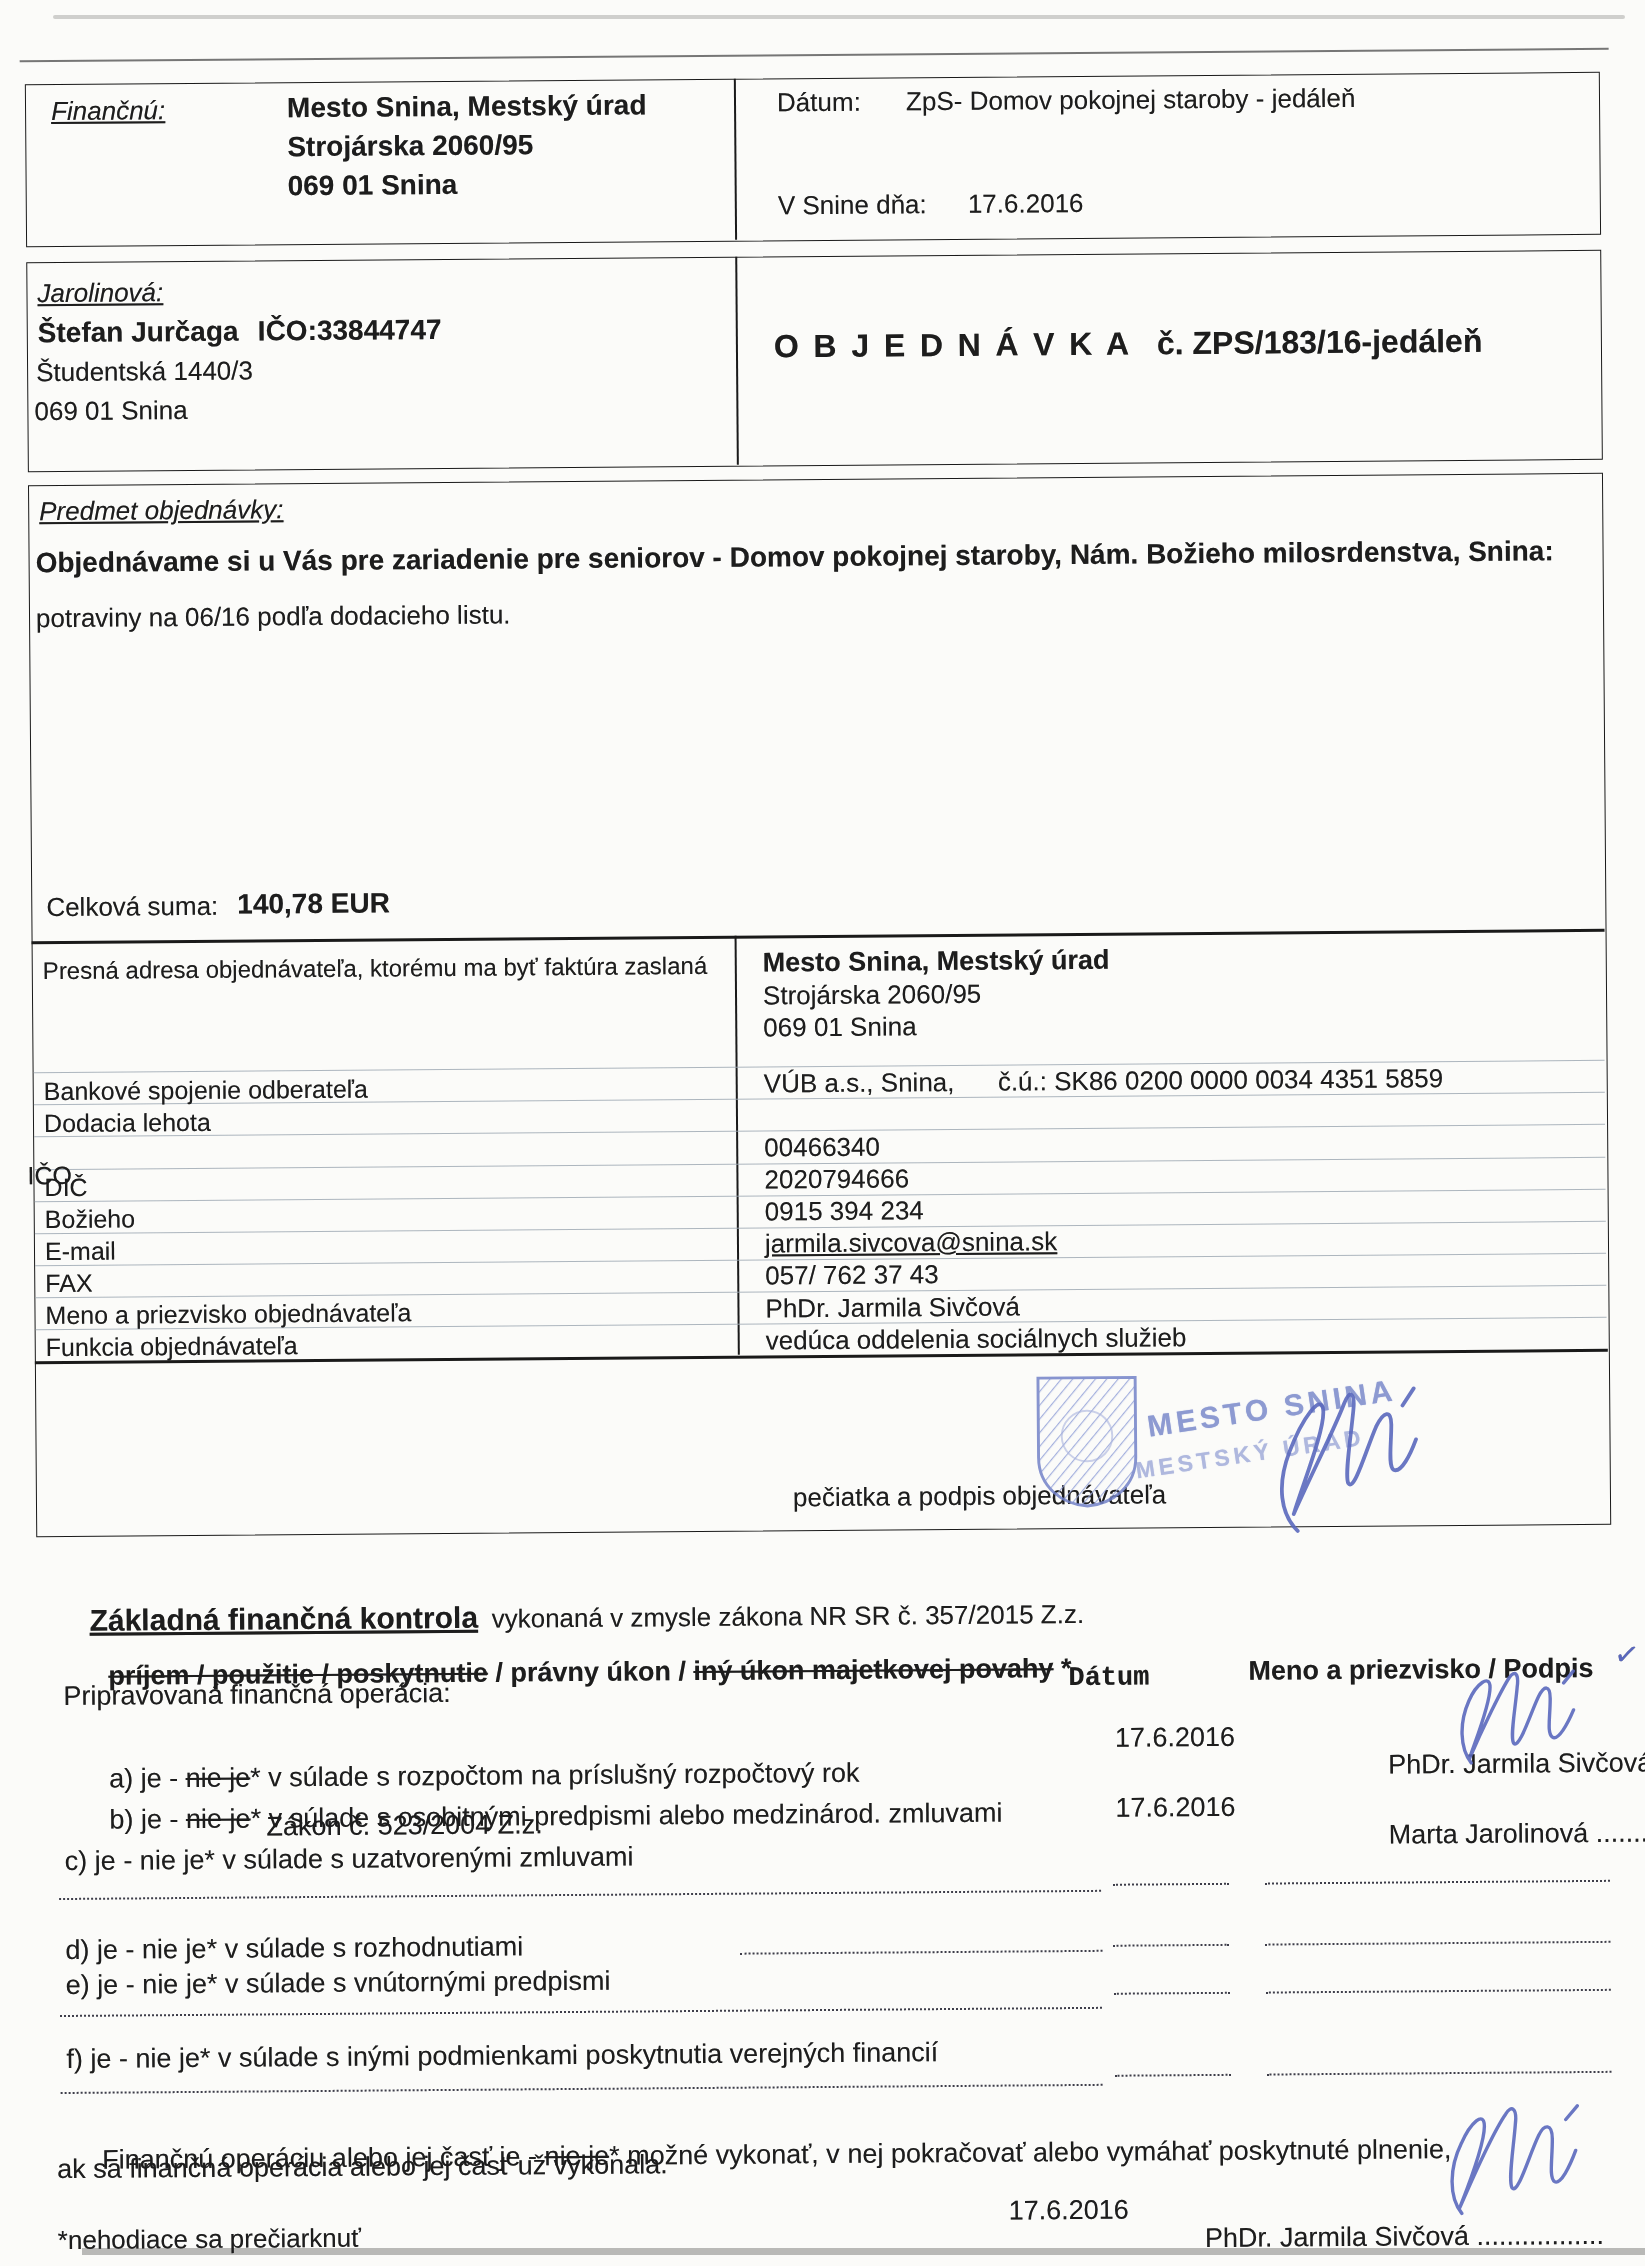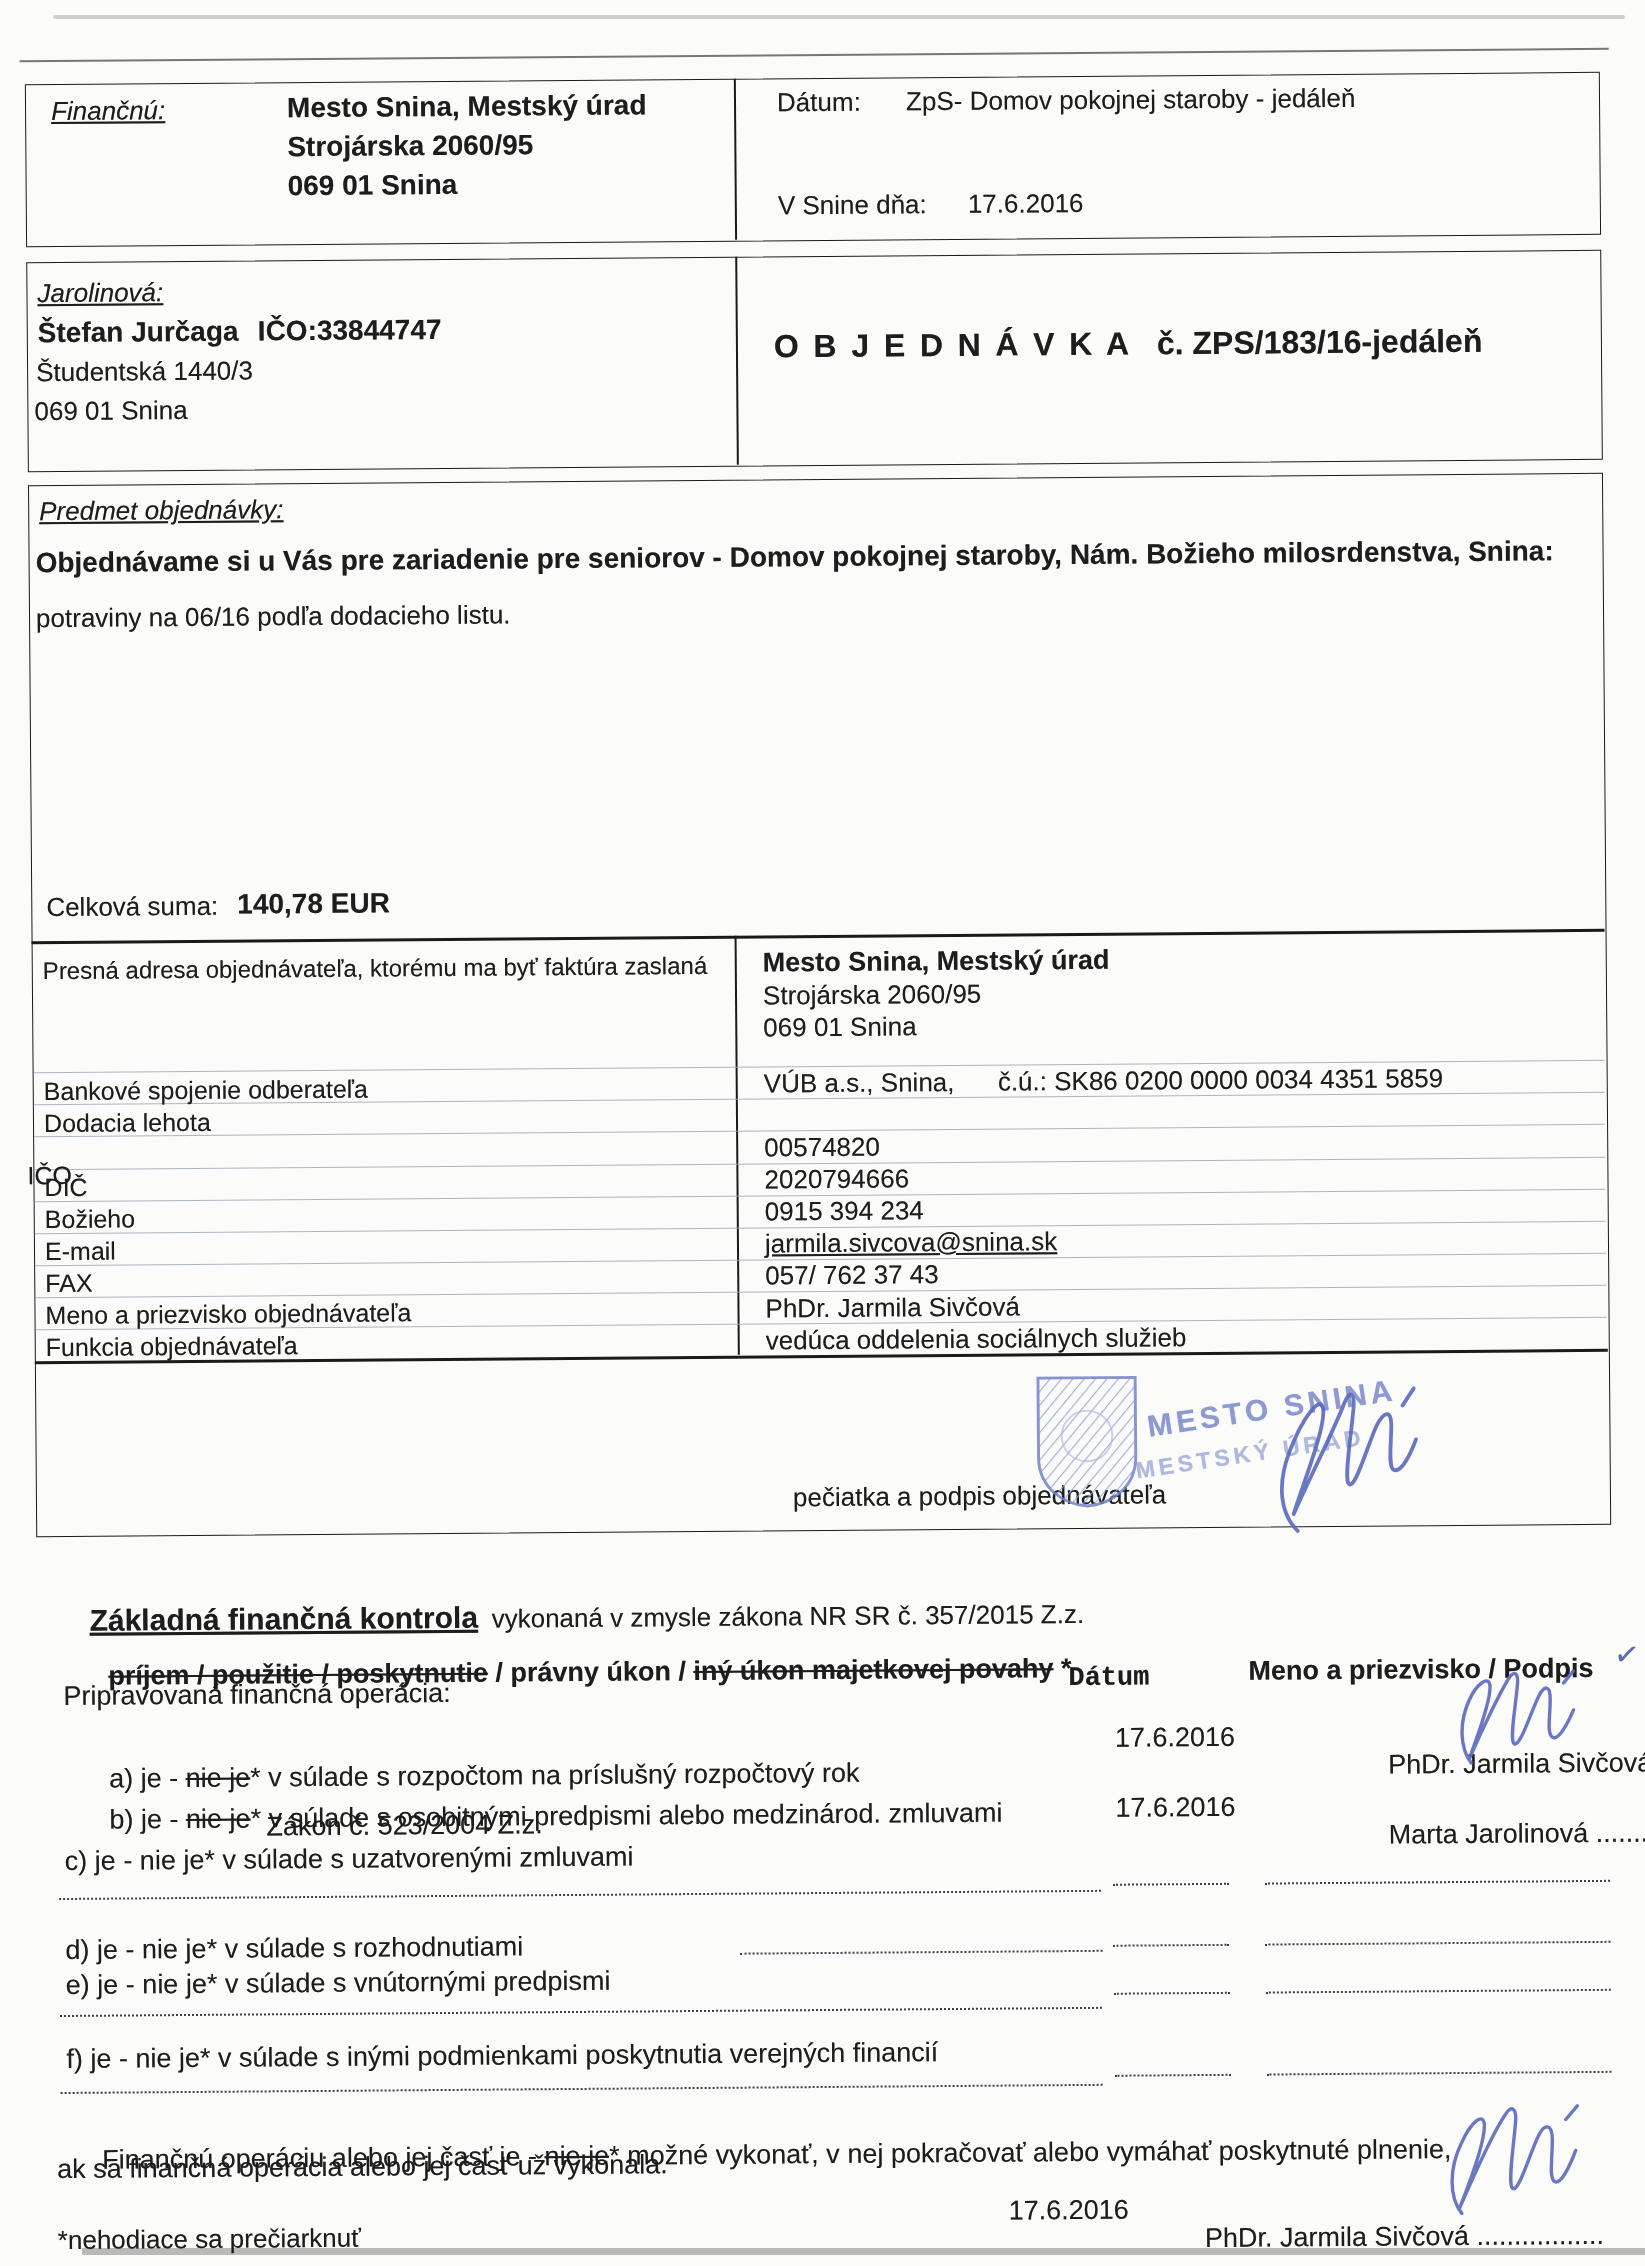--- a/index.html
+++ b/index.html
@@ -87,21 +87,21 @@
     <div class="t s25" style="left:45px;top:951px;">Presná adresa objednávateľa, ktorému ma byť faktúra zaslaná</div>
     <div class="t b s28" style="left:765px;top:947px;">Mesto Snina, Mestský úrad</div>
     <div class="t s27" style="left:765px;top:981px;">Strojárska 2060/95</div>
     <div class="t s27" style="left:765px;top:1013px;">069 01 Snina</div>
 
     <div class="t s26" style="left:45px;top:1071px;">Bankové spojenie odberateľa</div>
     <div class="t s27" style="left:765px;top:1069px;">VÚB a.s., Snina,      č.ú.: SK86 0200 0000 0034 4351 5859</div>
     <div class="t s26" style="left:45px;top:1103px;">Dodacia lehota</div>
     <div class="t s27" style="left:765px;top:1101px;"></div>
     <div class="t s26" style="left:28px;top:1135px;margin-top:20px;">IČO</div>
-    <div class="t s27" style="left:765px;top:1133px;">00574820</div>
+    <div class="t s27" style="left:765px;top:1133px;">00466340</div>
     <div class="t s26" style="left:45px;top:1167px;">DIČ</div>
     <div class="t s27" style="left:765px;top:1165px;">2020794666</div>
     <div class="t s26" style="left:45px;top:1199px;">Božieho</div>
     <div class="t s27" style="left:765px;top:1197px;">0915 394 234</div>
     <div class="t s26" style="left:45px;top:1231px;">E-mail</div>
     <div class="t s27 u" style="left:765px;top:1229px;">jarmila.sivcova@snina.sk</div>
     <div class="t s26" style="left:45px;top:1263px;">FAX</div>
     <div class="t s27" style="left:765px;top:1261px;">057/ 762 37 43</div>
     <div class="t s26" style="left:45px;top:1295px;">Meno a priezvisko objednávateľa</div>
     <div class="t s27" style="left:765px;top:1294px;">PhDr. Jarmila Sivčová</div>

